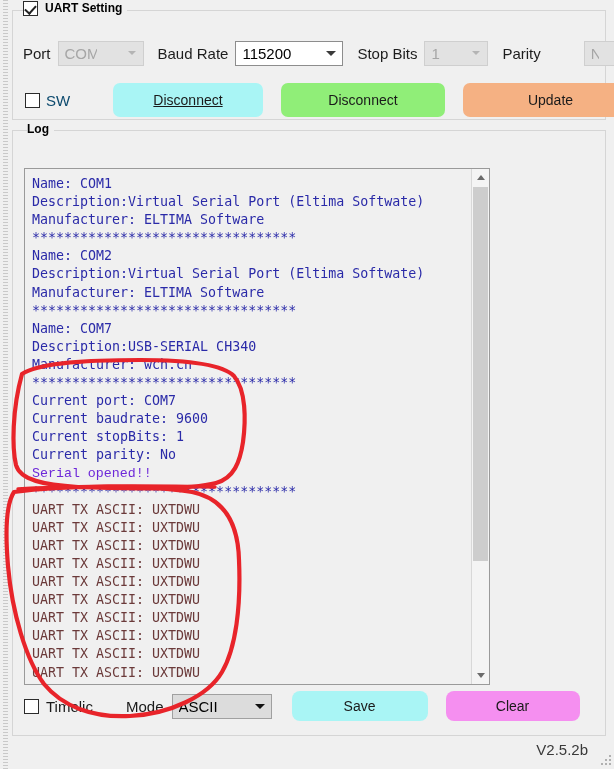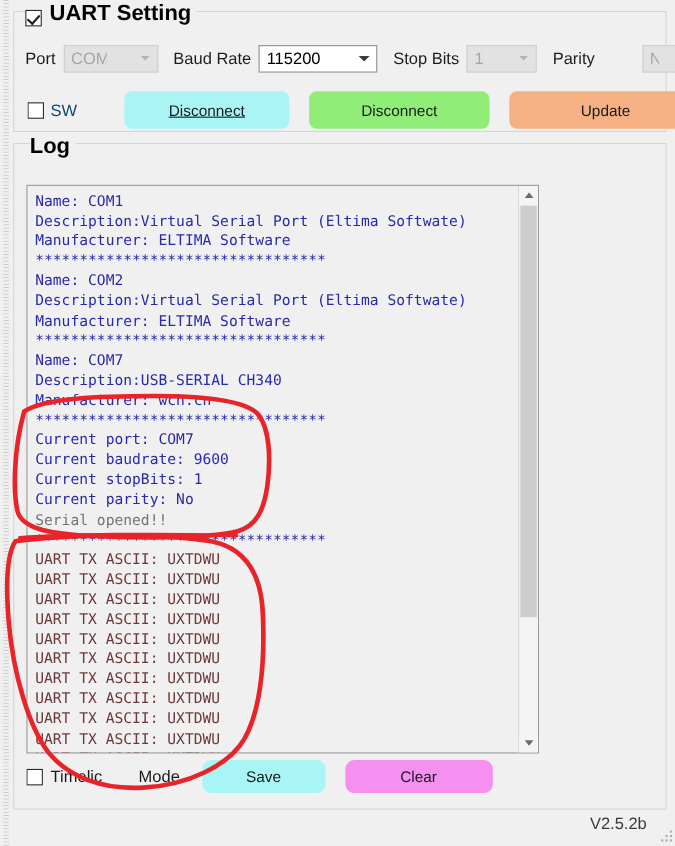--- a/index.html
+++ b/index.html
@@ -36,24 +36,24 @@
   }
   .gb-uart { left: 12px; top: 10px; width: 592px; height: 108px; }
   .gb-log  { left: 12px; top: 130px; width: 592px; height: 604px; }
 
   .gb-title {
     position: absolute;
     top: -10px; left: 10px;
     background: #f0f0f0;
     padding: 0 5px 0 0;
     font-weight: bold;
-    font-size: 20px;
+    font-size: 12px;
     color: #000;
     display: flex;
-    align-items: flex-end;
+    align-items: flex-start;
     gap: 7px;
     white-space: nowrap;
   }
   .gb-log .gb-title { left: 14px; top: -9px; }
 
   
   .cbox {
     width: 15px; height: 15px;
     border: 1px solid #2b2b2b;
     background: #fff;
@@ -152,21 +152,21 @@
     padding: 6px 4px 0 7px;
     font-family: "DejaVu Sans Mono", monospace;
     font-size: 13.3px;
     line-height: 18.1px;
     white-space: pre;
     overflow: hidden;
     color: #2a2aa8;
   }
   .logtext .ln { display: block; height: 18.1px; }
   .c-blue  { color: #2a2aa8; }
-  .c-green { color: #737373; }
+  .c-green { color: #6d28d9; font-family: Liberation Mono, monospace; }
   .c-tx    { color: #6b3a3a; }
 
   
   .vscroll {
     width: 17px;
     background: #f4f4f4;
     border-left: 1px solid #d8d8d8;
     position: relative;
     flex: none;
   }
@@ -194,21 +194,21 @@
   
   .row3 { position: absolute; left: 24px; top: 692px; height: 28px;
           display: flex; align-items: center; }
   .tl-wrap { display: flex; align-items: center; gap: 7px; width: 92px;
              overflow: hidden; font-size: 15px; color: #1a1a1a; white-space: nowrap; }
   #cb-mode {
     width: 100px; margin-left: 8px;
     background: #dcdcdc; border: 1px solid #a0a0a0;
   }
   #cb-mode .arrow::before { border-top-color: #111; }
-  #btn-save  { width: 112px; background: #a9f5f5; margin-left: 20px; height: 30px; border-radius: 8px; }
+  #btn-save  { width: 136px; background: #a9f5f5; margin-left: 20px; height: 30px; border-radius: 8px; }
   #btn-clear { width: 134px; background: #f58ff0; margin-left: 18px; height: 30px; border-radius: 8px; }
   .mode-label { font-size: 15px; color: #1a1a1a; margin-left: 10px; }
 
   
   .version {
     position: absolute; right: 26px; top: 741px;
     font-size: 15px; color: #3a3a3a;
   }
   .sizegrip {
     position: absolute; right: 3px; bottom: 4px;
@@ -287,20 +287,24 @@
       <div class="sb-btn dn"></div>
     </div>
   </div>
 
   <div class="row3">
     <span class="tl-wrap">
       <span class="cbox"></span>
       <span>Timelic</span>
     </span>
     <span class="mode-label">Mode</span>
+    <div class="combo" id="cb-mode">
+      <span class="cv">ASCII</span>
+      <span class="arrow"></span>
+    </div>
     <div class="btn" id="btn-save">Save</div>
     <div class="btn" id="btn-clear">Clear</div>
   </div>
 
   <div class="version">V2.5.2b</div>
 
   <div class="sizegrip">
     <i style="right:0;bottom:0"></i>
       <i style="right:4px;bottom:0"></i>
       <i style="right:8px;bottom:0"></i>

